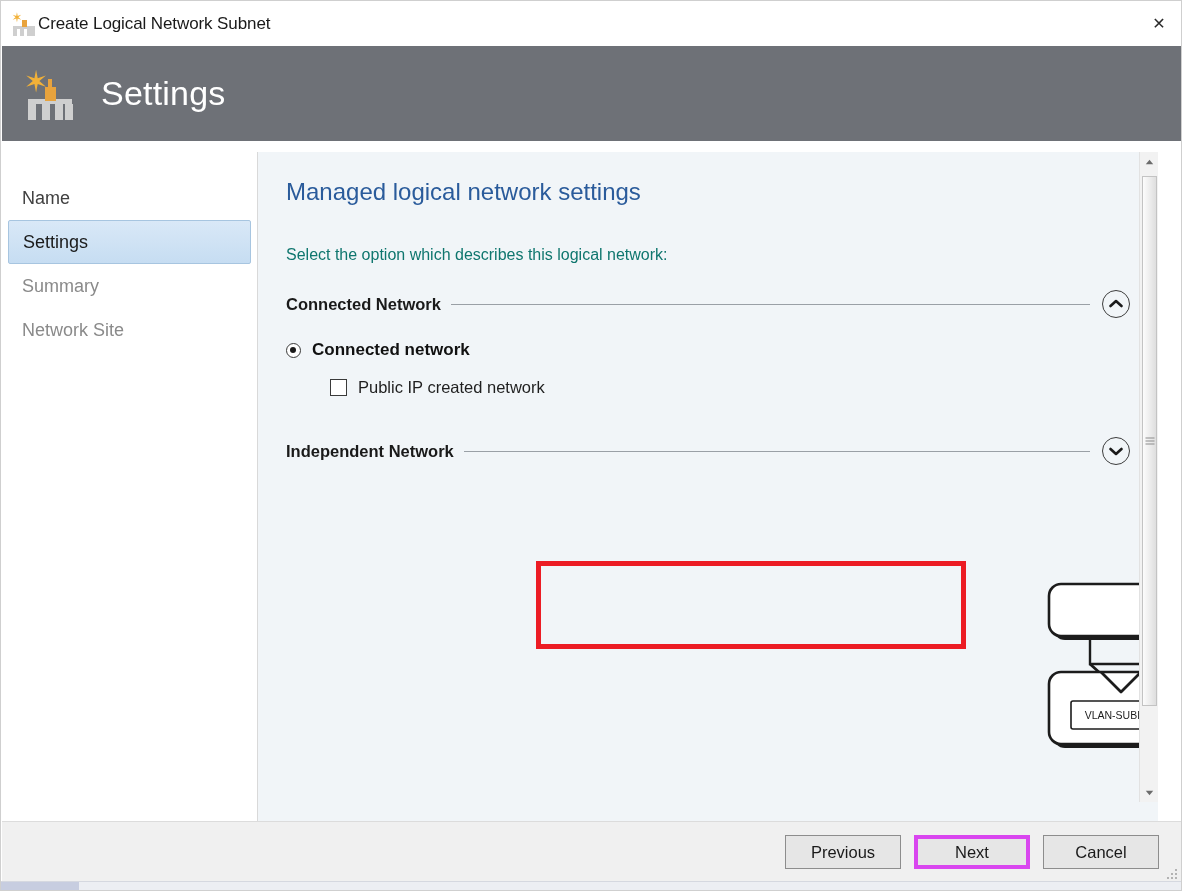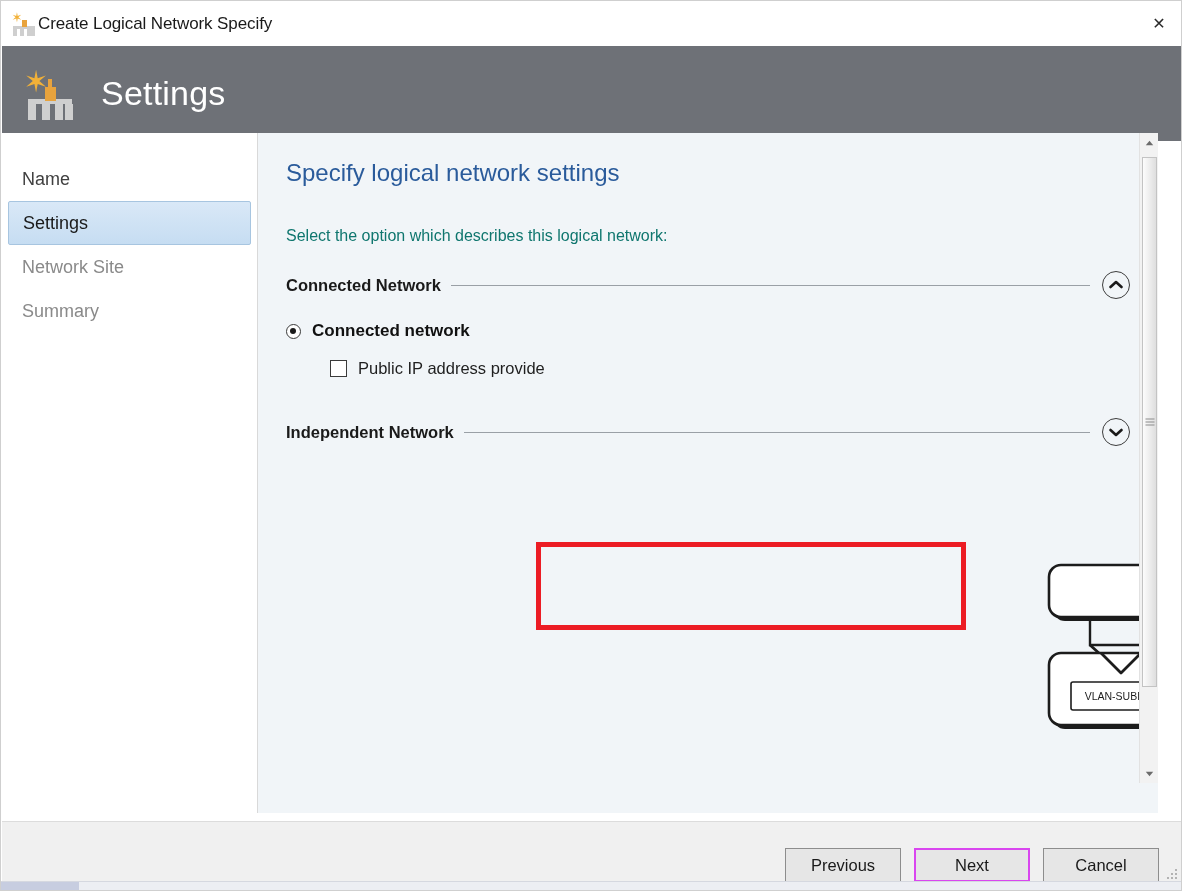--- a/index.html
+++ b/index.html
@@ -102,21 +102,21 @@
   .neticon .star {
     position: absolute;
     color: #f2b138;
     line-height: 1;
     text-align: center;
   }
 
   
   .bodyarea {
     position: absolute;
-    left: 1px; top: 132px;
+    left: 1px; top: 151px;
     width: 1156px;
     height: 680px;
     background: #ffffff;
     box-sizing: border-box;
   }
 
   .sidebar {
     position: absolute;
     left: 0; top: 0;
     width: 256px;
@@ -352,34 +352,34 @@
     position: absolute;
     left: 1px; top: 820px;
     width: 1180px;
     height: 62px;
     background: #f0f0f0;
     border-top: 1px solid #dcdcdc;
     box-sizing: border-box;
   }
   .btn {
     position: absolute;
-    top: 26px;
+    top: 13px;
     height: 34px;
     width: 116px;
     background: #e6e6e6;
     border: 1px solid #8d8d8d;
     font-family: "Liberation Sans", sans-serif;
     font-size: 16.5px;
     color: #1a1a1a;
     cursor: pointer;
     box-sizing: border-box;
     padding: 0;
   }
   .btn.primary {
-    border: 2px solid #d946ef;
+    border: 4px solid #d946ef;
     background: #e6e6e6;
   }
   #btn-prev { left: 783px; }
   #btn-next { left: 912px; }
   #btn-cancel { left: 1041px; }
 
   .grip-corner {
     position: absolute;
     right: 5px; bottom: 4px;
     width: 14px; height: 14px;
@@ -419,21 +419,21 @@
       <div class="neticon">
         <div class="bar" style="left:2px; top:15px; width:22px; height:2.5px;"></div>
         <div class="node" style="left:2px; top:17px; width:4px; height:8px;"></div>
         <div class="node" style="left:9px; top:17px; width:4px; height:8px;"></div>
         <div class="node" style="left:16px; top:17px; width:4px; height:8px;"></div>
         <div class="node" style="left:20px; top:17px; width:4px; height:8px;"></div>
         <div class="center" style="left:11px; top:9px; width:5px; height:7px;"></div>
         <div class="star" style="left:0px; top:0px; width:12px; height:12px; font-size:13px;">✶</div>
       </div>
     </div>
-    <div class="titlebar-text">Create Logical Network Specify</div>
+    <div class="titlebar-text">Create Logical Network Subnet</div>
     <div class="close-btn">✕</div>
   </div>
 
   <div class="banner">
     <div class="banner-icon">
       <div class="neticon">
         <div class="bar" style="left:6px; top:32px; width:44px; height:5px;"></div>
         <div class="node" style="left:6px; top:37px; width:8px; height:16px;"></div>
         <div class="node" style="left:20px; top:37px; width:8px; height:16px;"></div>
         <div class="node" style="left:33px; top:37px; width:8px; height:16px;"></div>
@@ -444,28 +444,28 @@
       </div>
     </div>
     <div class="banner-title">Settings</div>
   </div>
 
   <div class="bodyarea">
 
     <div class="sidebar">
       <div class="nav-item">Name</div>
       <div class="nav-item active">Settings</div>
+      <div class="nav-item muted">Summary</div>
       <div class="nav-item muted">Network Site</div>
-      <div class="nav-item muted">Summary</div>
     </div>
 
     <div class="content">
       <div class="content-inner">
 
-        <div class="page-title">Specify logical network settings</div>
+        <div class="page-title">Managed logical network settings</div>
         <div class="intro">Select the option which describes this logical network:</div>
 
         <div class="section-head">
           <div class="label">Connected Network</div>
           <div class="rule"></div>
           <div class="chev-btn">
             <svg width="14" height="10" viewBox="0 0 14 10" aria-hidden="true">
               <path d="M1.5 7 L7 2 L12.5 7" fill="none" stroke="#1a1a1a" stroke-width="2.6" stroke-linecap="round" stroke-linejoin="round"></path>
             </svg>
           </div>
@@ -474,21 +474,21 @@
 
         <div class="radio-row">
           <span class="radio checked"></span>
           <span class="txt">Connected network</span>
         </div>
 
 
 
         <div class="check-row" style="margin-left:44px; margin-top:18px;">
           <span class="checkbox"></span>
-          <span class="txt">Public IP address provide</span>
+          <span class="txt">Public IP created network</span>
         </div>
 
 
         <div class="section-head" style="margin-top:40px;">
           <div class="label">Independent Network</div>
           <div class="rule"></div>
           <div class="chev-btn">
             <svg width="14" height="10" viewBox="0 0 14 10" aria-hidden="true">
               <path d="M1.5 3 L7 8 L12.5 3" fill="none" stroke="#1a1a1a" stroke-width="2.6" stroke-linecap="round" stroke-linejoin="round"></path>
             </svg>

